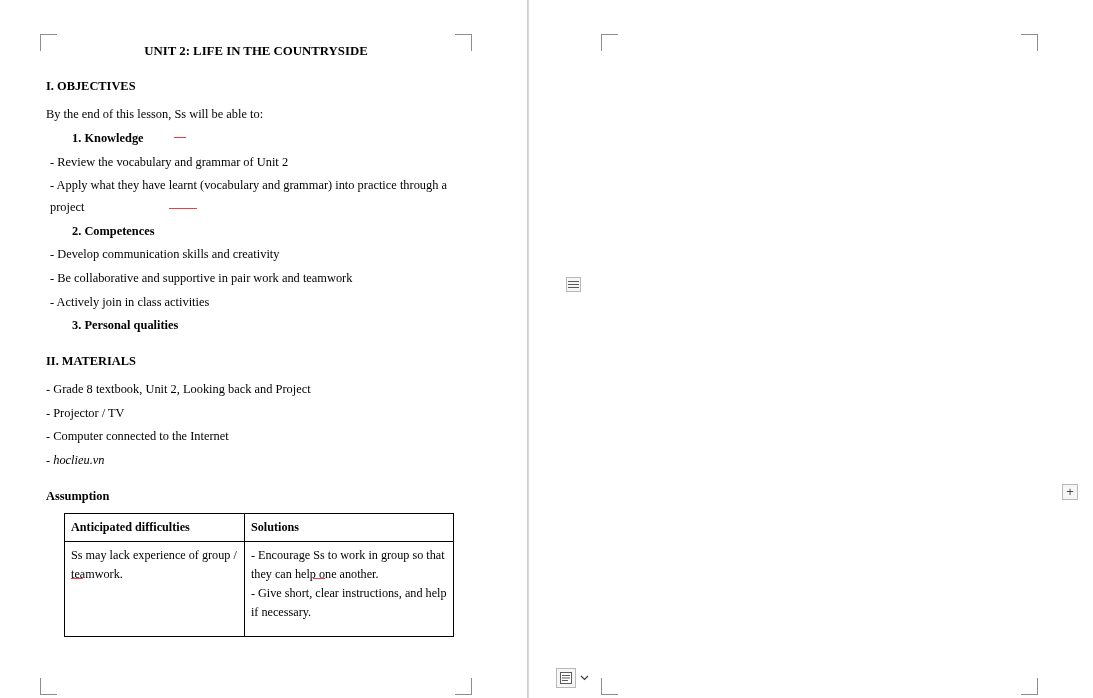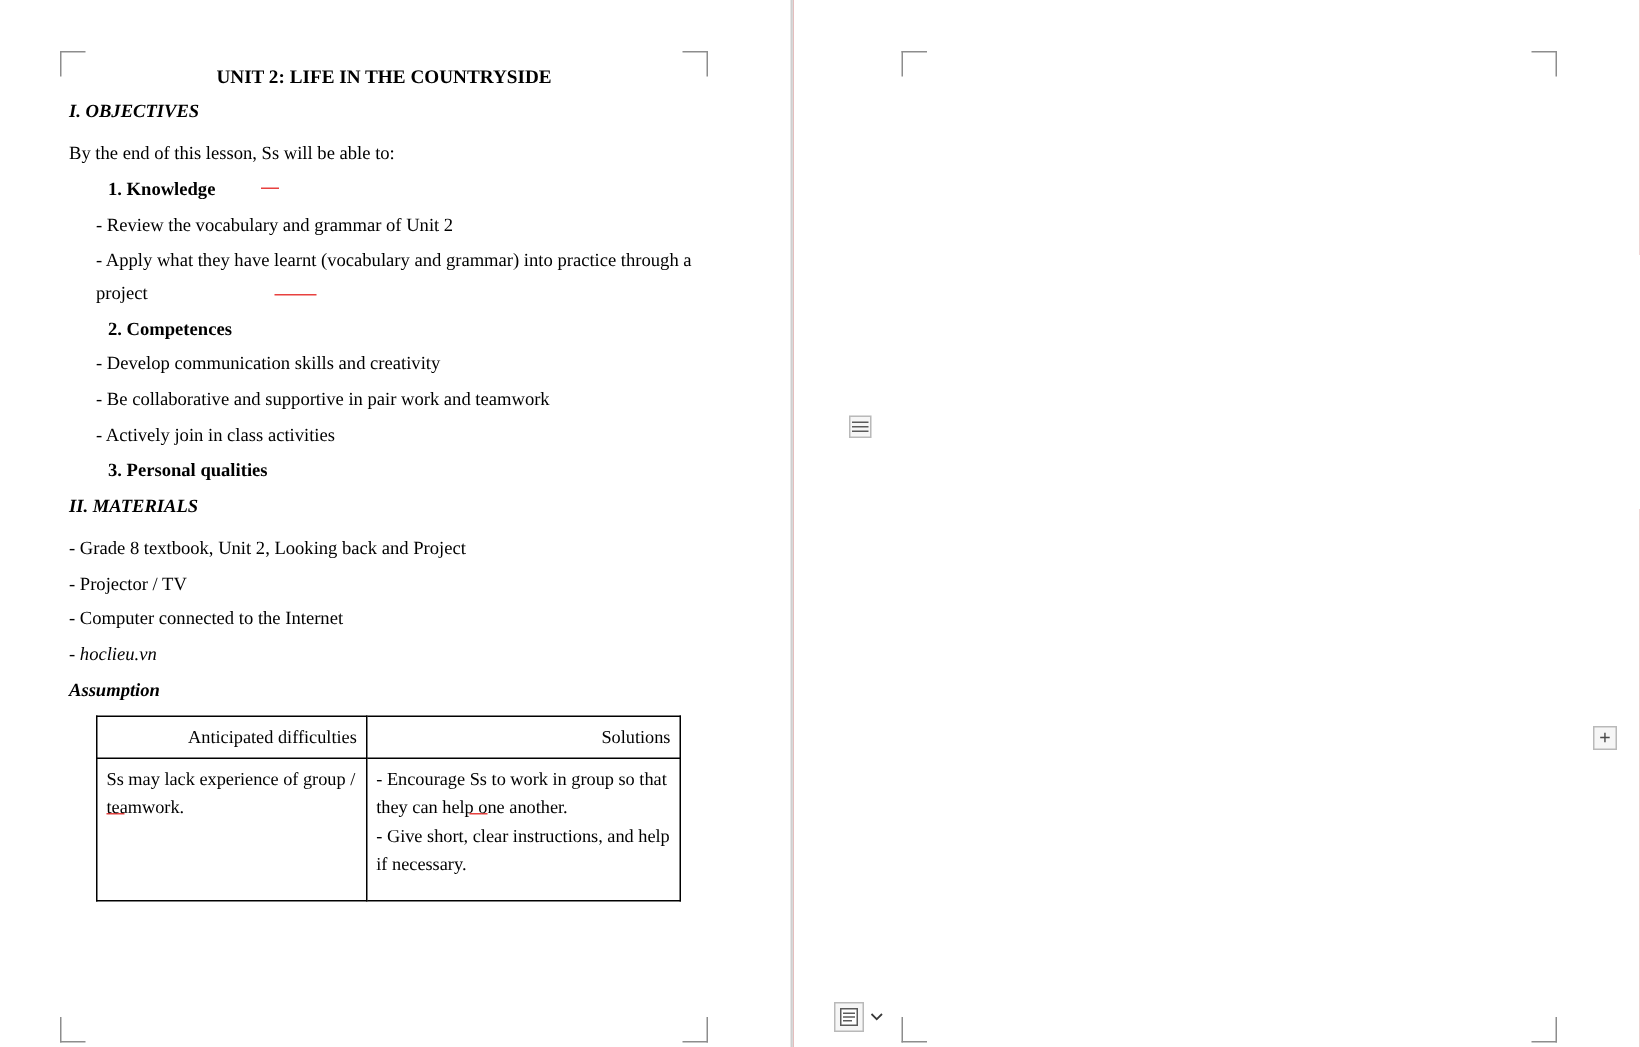--- a/index.html
+++ b/index.html
@@ -60,42 +60,42 @@
     font-size: 12.4px;
     line-height: 1.75;
     color: #000;
   }
   .left-body { left: 46px; top: 40px; width: 420px; }
 
   .ctr { text-align: center; }
   .i { font-style: italic; }
   p { margin: 0 0 2px 0; }
   .h-title { font-weight: bold; font-size: 12.8px; }
-  .sec { font-weight: bold; margin-top: 2px; margin-bottom: 6px; font-style: italic; }
+  .sec { font-weight: bold; margin-top: 14px; margin-bottom: 6px; }
   .sub { font-weight: bold; margin-left: 26px; }
-  .line { margin-left: 18px; }
+  .line { margin-left: 4px; }
   .spell {
     border-bottom: 1.4px solid #e8413f;
     padding-bottom: 16px;
   }
 
   
   table.tbl {
     border-collapse: collapse;
     margin-top: 6px;
     font-size: 12.2px;
     line-height: 1.55;
   }
   table.tbl td, table.tbl th {
     border: 1px solid #000;
     vertical-align: top;
     padding: 4px 6px;
   }
   .assump-tbl { width: 390px; margin-left: 18px; }
-  .assump-tbl th { text-align: right; font-weight: normal; padding: 3px 4px; }
+  .assump-tbl th { text-align: left; font-weight: bold; padding: 3px 4px; }
   .assump-tbl td { height: 86px; }
 
   
   .widget {
     position: absolute;
     box-sizing: border-box;
     background: #f6f6f6;
     border: 1px solid #b9b9b9;
     color: #4a4a4a;
     display: flex;

